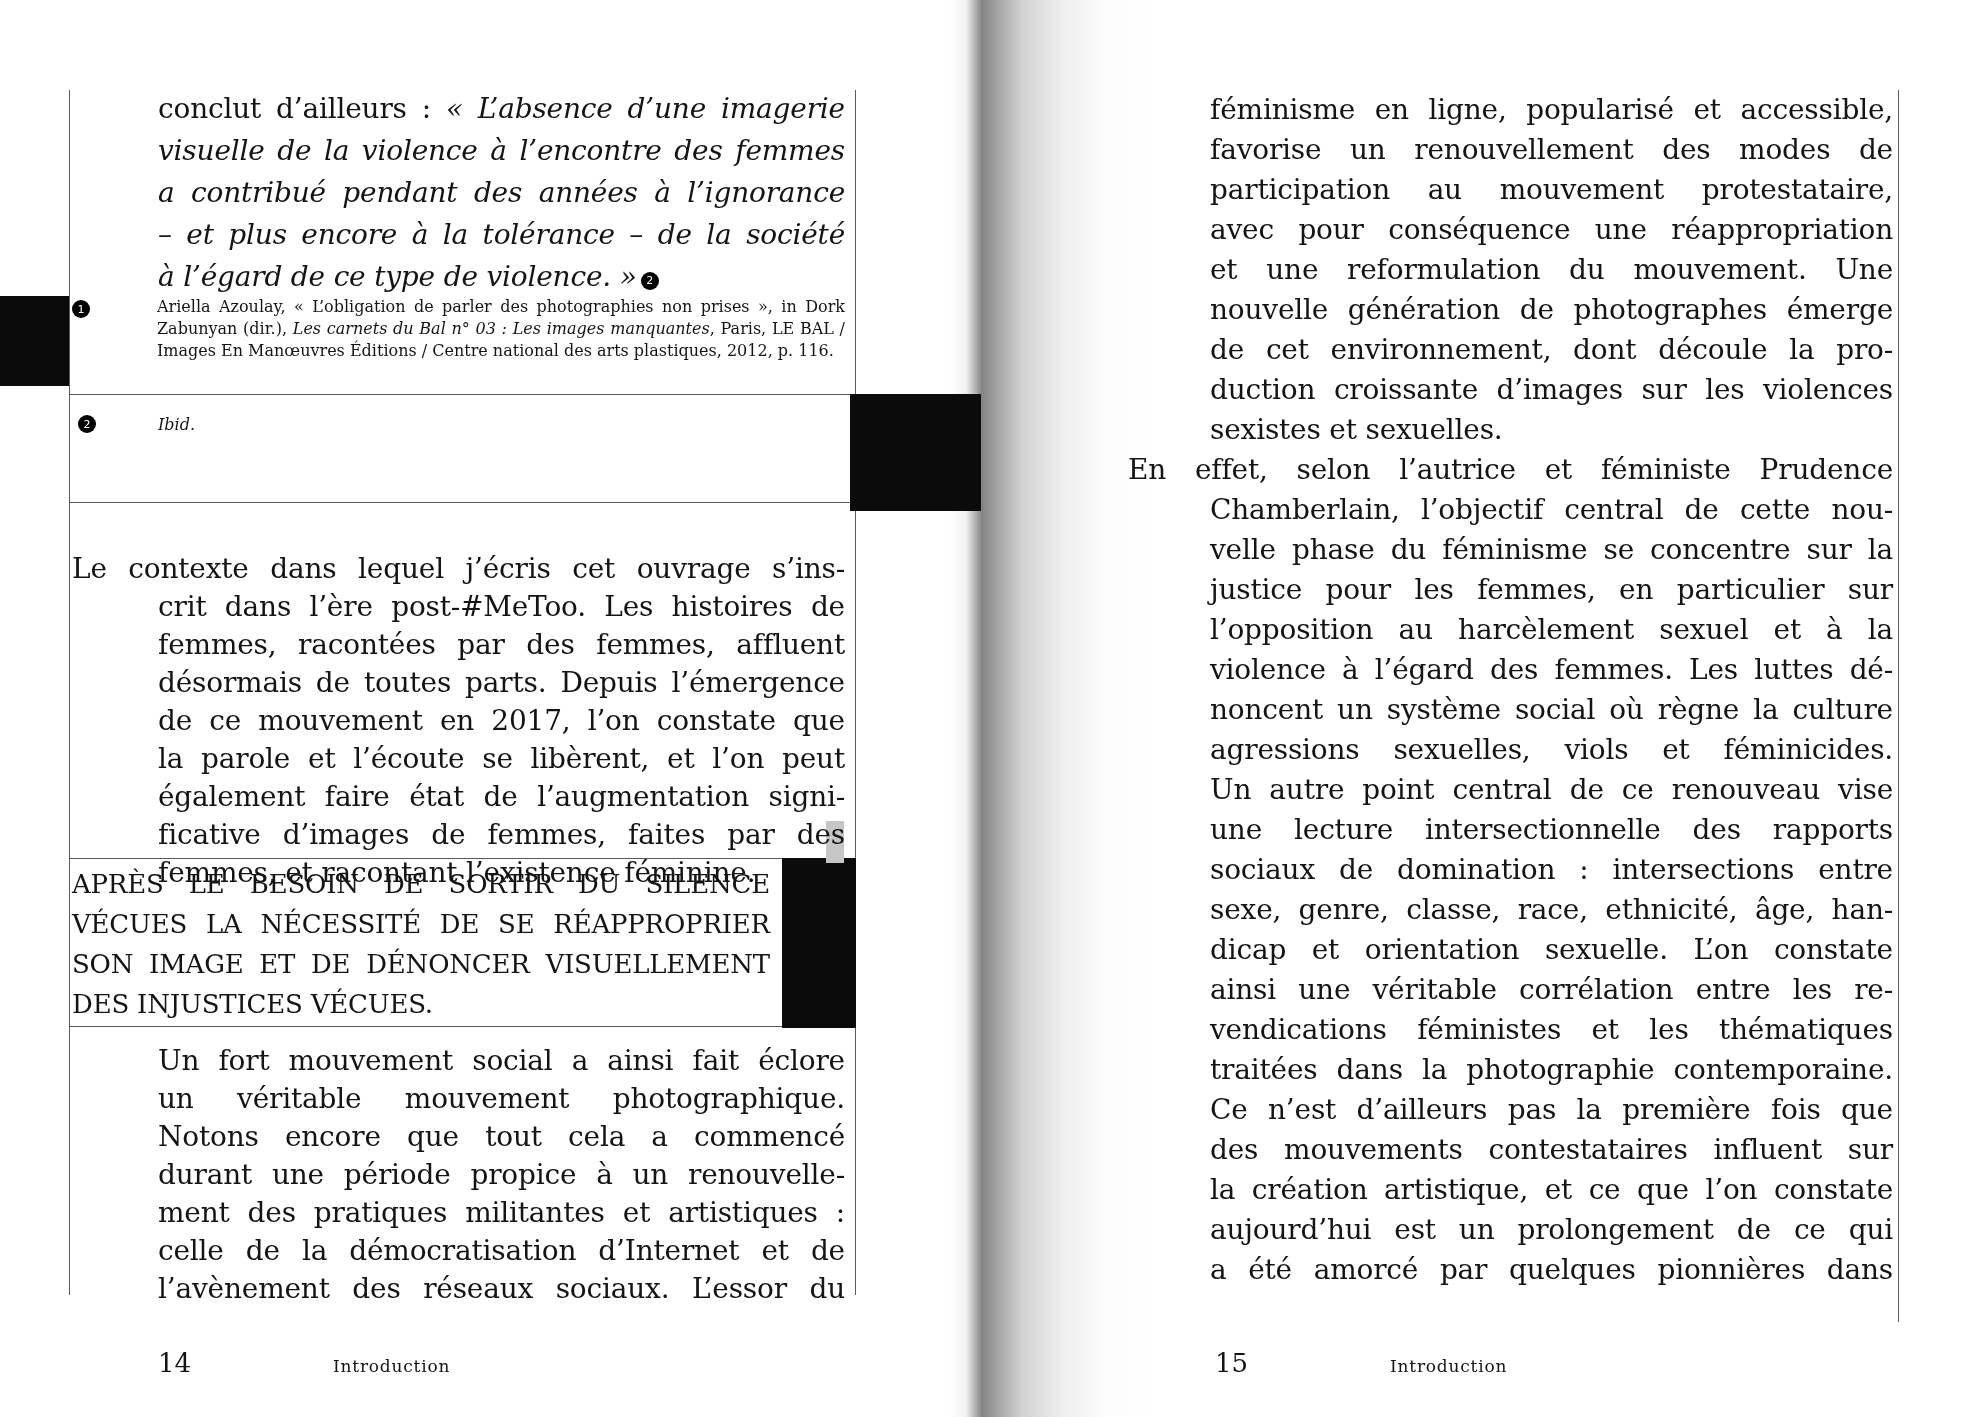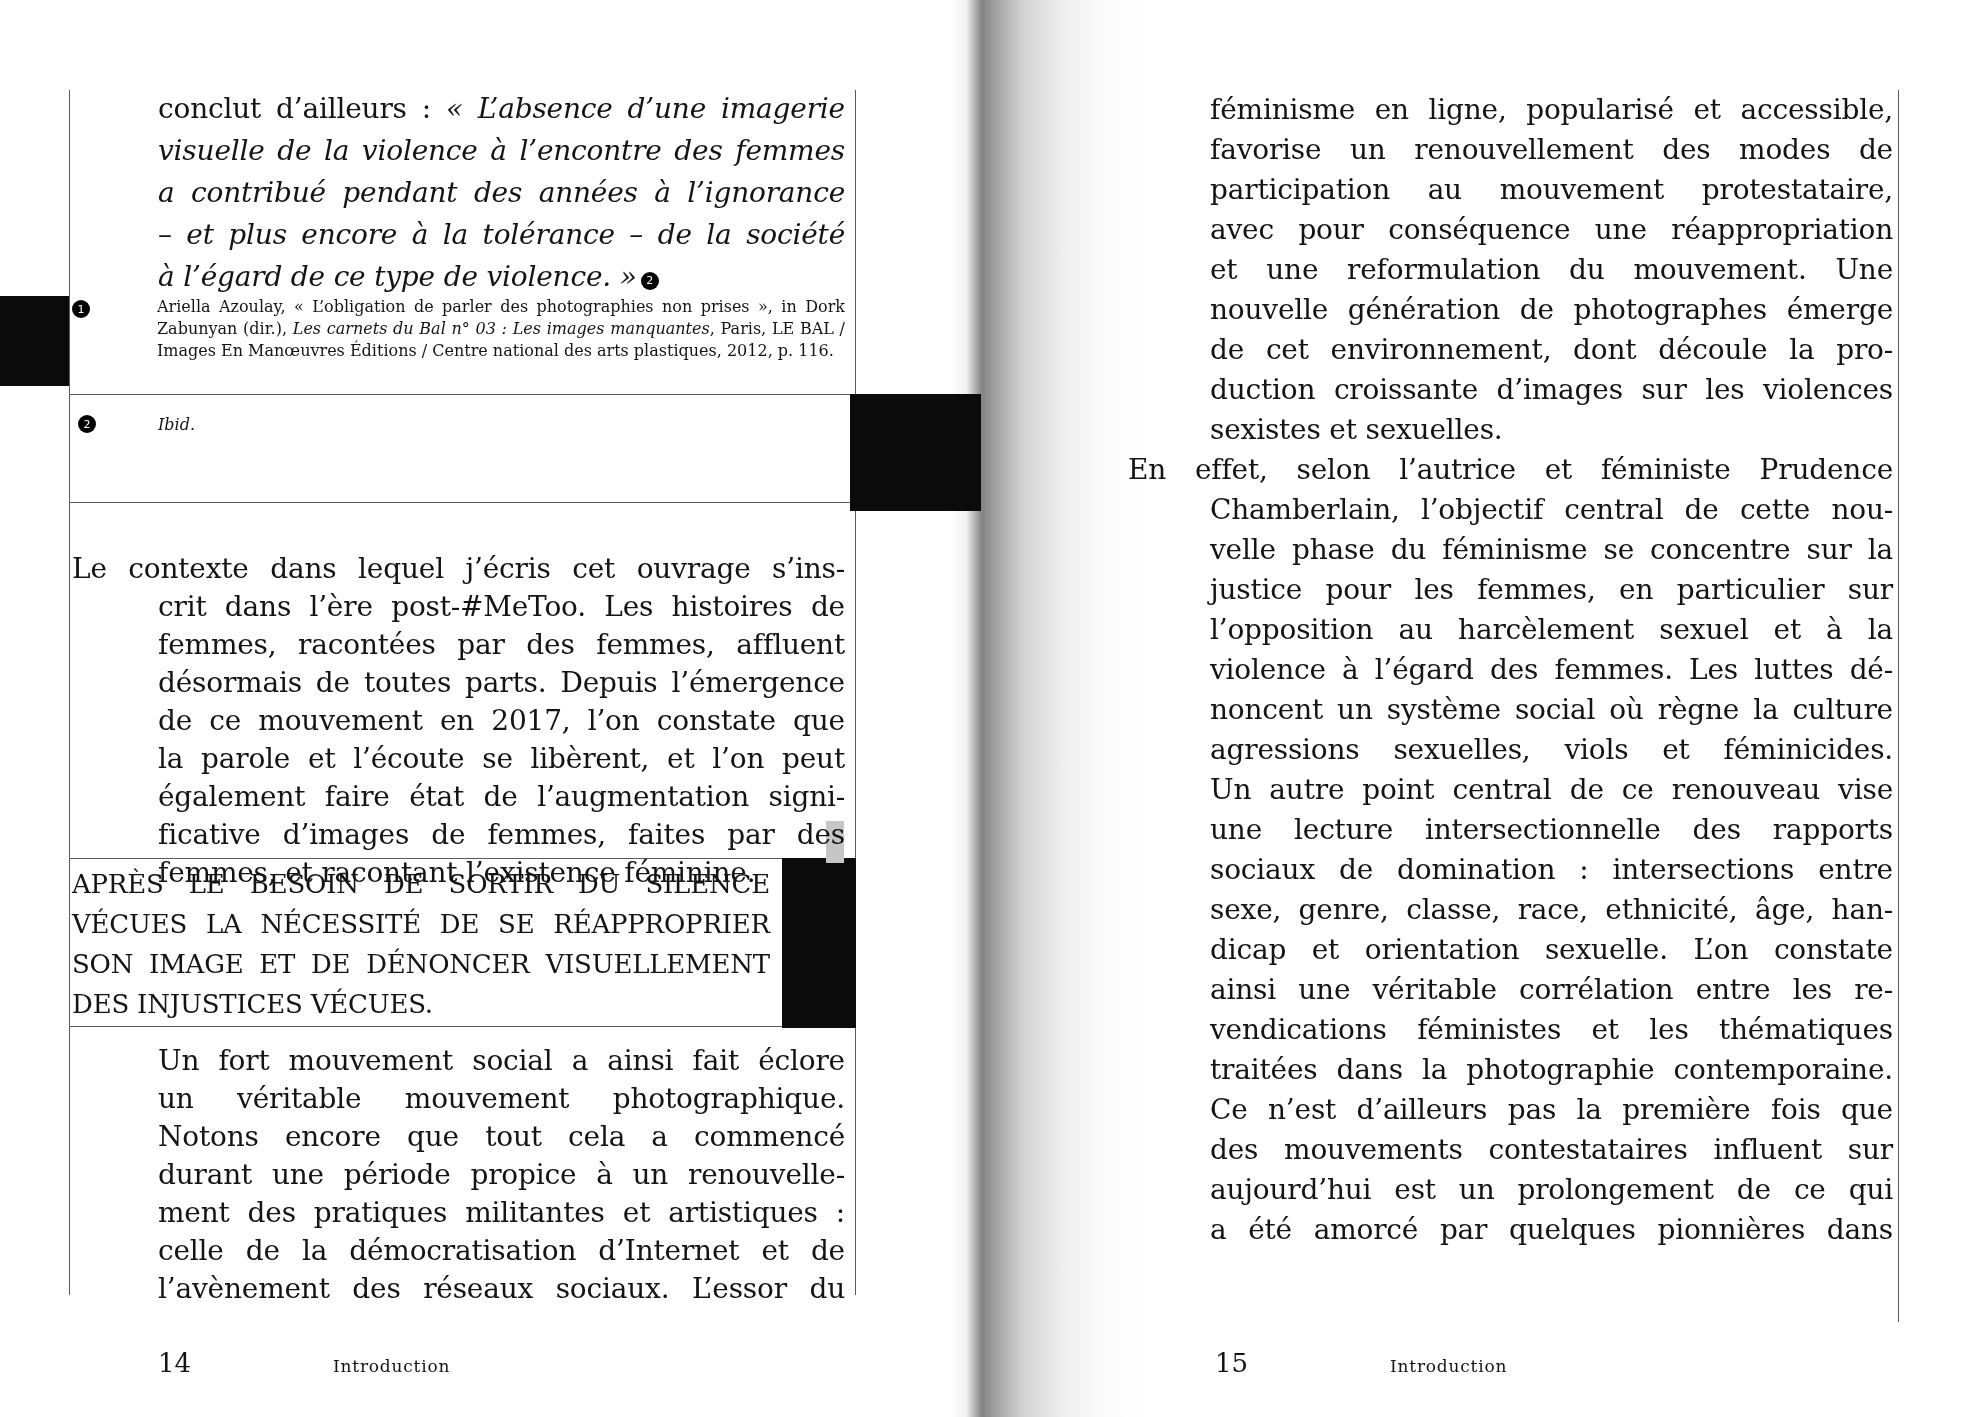--- a/index.html
+++ b/index.html
@@ -147,19 +147,20 @@
       <div class="line">Un autre point central de ce renouveau vise</div>
       <div class="line">une lecture intersectionnelle des rapports</div>
       <div class="line">sociaux de domination : intersections entre</div>
       <div class="line">sexe, genre, classe, race, ethnicité, âge, han-</div>
       <div class="line">dicap et orientation sexuelle. L’on constate</div>
       <div class="line">ainsi une véritable corrélation entre les re-</div>
       <div class="line">vendications féministes et les thématiques</div>
       <div class="line">traitées dans la photographie contemporaine.</div>
       <div class="line">Ce n’est d’ailleurs pas la première fois que</div>
       <div class="line">des mouvements contestataires influent sur</div>
+      <div class="line">la création artistique, et ce que l’on constate</div>
       <div class="line">aujourd’hui est un prolongement de ce qui</div>
       <div class="line">a été amorcé par quelques pionnières dans</div>
     </div>
 
   <div class="abs page-number" style="left:1215px; top:1348px;">15</div>
   <div class="abs footer-label" style="left:1390px; top:1356px;">Introduction</div>
 </div>
 
 </body></html>

